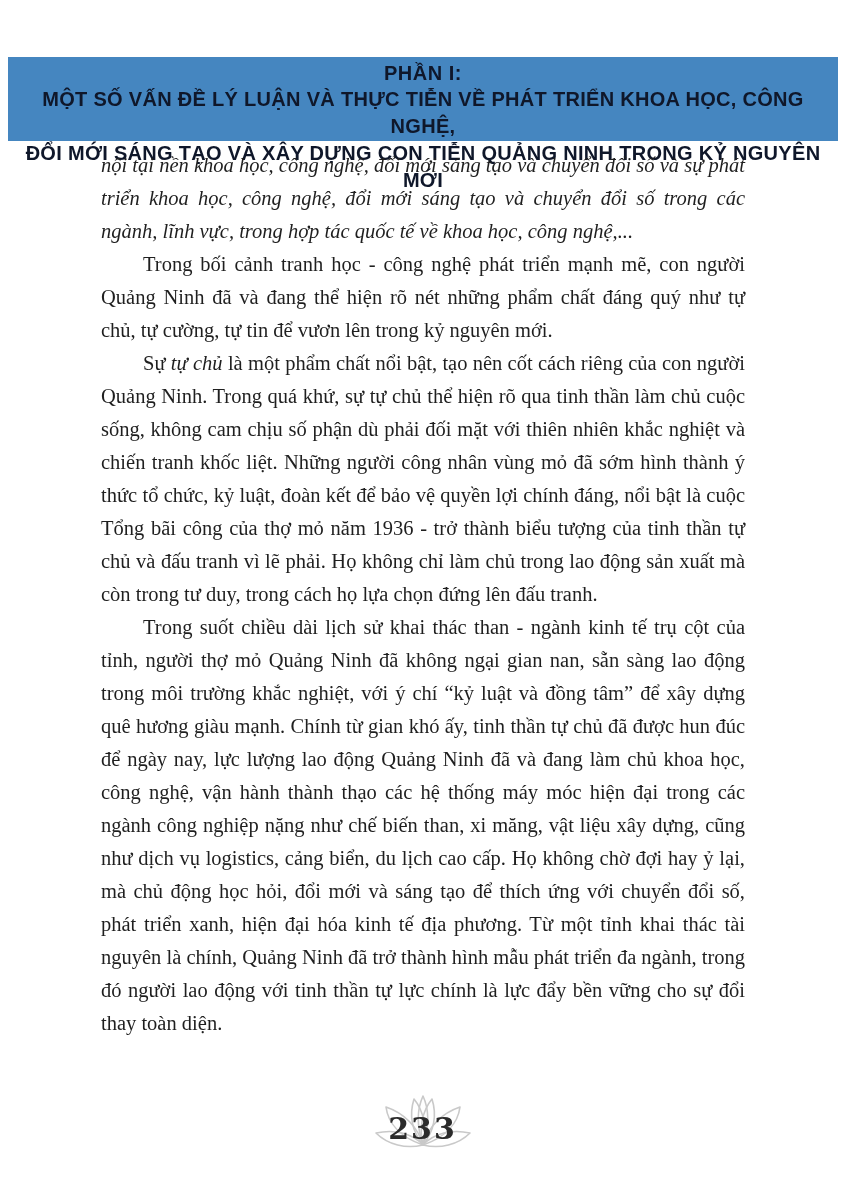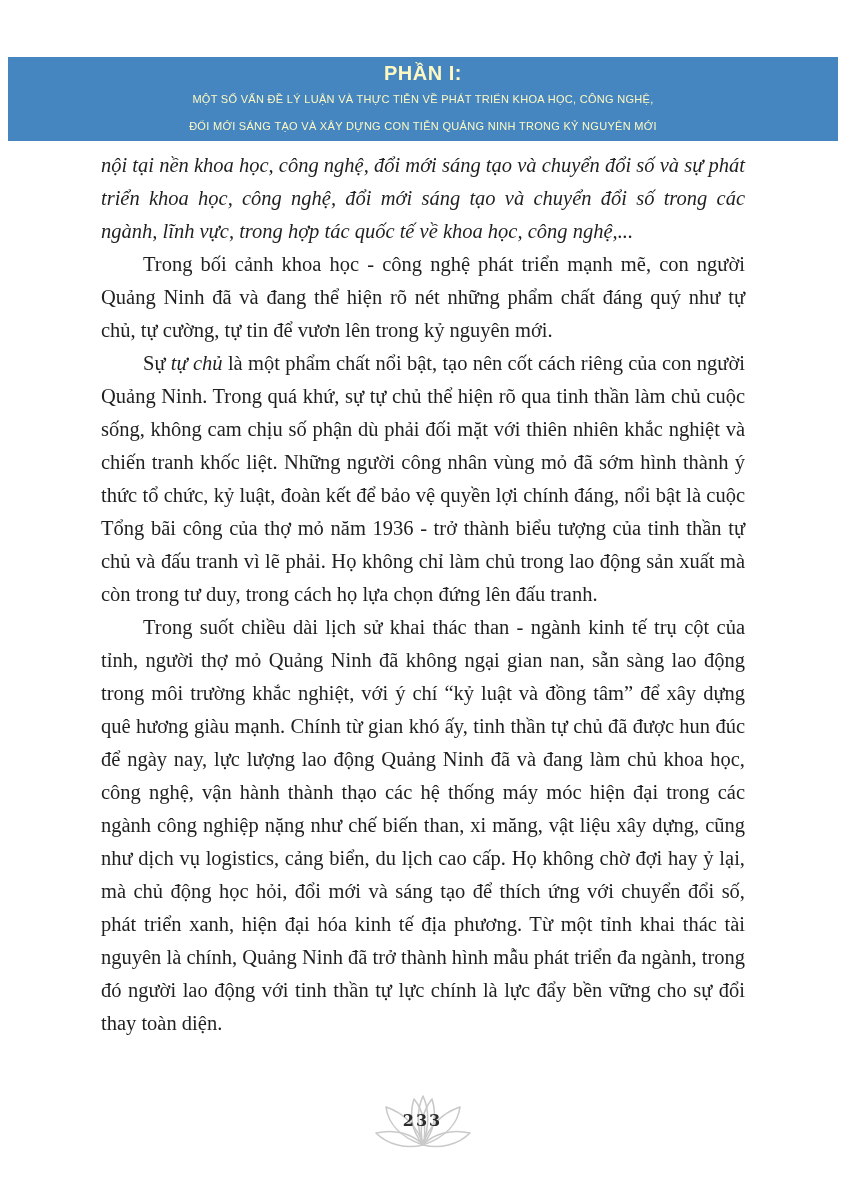--- a/index.html
+++ b/index.html
@@ -30,22 +30,22 @@
     font-family: "Liberation Sans", sans-serif;
     padding-top: 3px;
   }
   .banner-part {
     font-size: 20px;
     font-weight: 700;
     line-height: 26px;
     letter-spacing: 0.5px;
   }
   .banner-line {
-    font-size: 11px;
-    font-weight: 400;
+    font-size: 20px;
+    font-weight: 700;
     line-height: 27px;
     letter-spacing: 0.3px;
   }
   
   .content {
     position: absolute;
     top: 149px;
     left: 101px;
     width: 644px;
     font-size: 20.5px;
@@ -77,39 +77,39 @@
     left: 0;
   }
   .page-number {
     position: absolute;
     top: 18px;
     left: 0;
     width: 130px;
     text-align: center;
     font-family: "DejaVu Serif", serif;
     font-weight: 700;
-    font-size: 16px;
+    font-size: 30px;
     letter-spacing: 2px;
     color: #2b2b2b;
   }
 </style>
 </head>
 <body>
 
 <div class="page">
 
-  <div class="banner" style="background: rgb(69, 134, 192); color: #fef9c3;">
+  <div class="banner" style="background: rgb(69, 134, 192); color: #0f172a;">
     <div class="banner-part">PHẦN I:</div>
     <div class="banner-line">MỘT SỐ VẤN ĐỀ LÝ LUẬN VÀ THỰC TIỄN VỀ PHÁT TRIỂN KHOA HỌC, CÔNG NGHỆ,</div>
     <div class="banner-line">ĐỔI MỚI SÁNG TẠO VÀ XÂY DỰNG CON TIỄN QUẢNG NINH TRONG KỶ NGUYÊN MỚI</div>
   </div>
 
   <div class="content">
     <p class="italic">nội tại nền khoa học, công nghệ, đổi mới sáng tạo và chuyển đổi số và sự phát triển khoa học, công nghệ, đổi mới sáng tạo và chuyển đổi số trong các ngành, lĩnh vực, trong hợp tác quốc tế về khoa học, công nghệ,...</p>
-    <p class="indent">Trong bối cảnh khoa học - công nghệ phát triển mạnh mẽ, con người Quảng Ninh đã và đang thể hiện rõ nét những phẩm chất đáng quý như tự chủ, tự cường, tự tin để vươn lên trong kỷ nguyên mới.</p>
+    <p class="indent">Trong bối cảnh tranh học - công nghệ phát triển mạnh mẽ, con người Quảng Ninh đã và đang thể hiện rõ nét những phẩm chất đáng quý như tự chủ, tự cường, tự tin để vươn lên trong kỷ nguyên mới.</p>
     <p class="indent"><span>Sự </span><span class="italic">tự chủ</span><span> là một phẩm chất nổi bật, tạo nên cốt cách riêng của con người Quảng Ninh. Trong quá khứ, sự tự chủ thể hiện rõ qua tinh thần làm chủ cuộc sống, không cam chịu số phận dù phải đối mặt với thiên nhiên khắc nghiệt và chiến tranh khốc liệt. Những người công nhân vùng mỏ đã sớm hình thành ý thức tổ chức, kỷ luật, đoàn kết để bảo vệ quyền lợi chính đáng, nổi bật là cuộc Tổng bãi công của thợ mỏ năm 1936 - trở thành biểu tượng của tinh thần tự chủ và đấu tranh vì lẽ phải. Họ không chỉ làm chủ trong lao động sản xuất mà còn trong tư duy, trong cách họ lựa chọn đứng lên đấu tranh.</span></p>
     <p class="indent">Trong suốt chiều dài lịch sử khai thác than - ngành kinh tế trụ cột của tỉnh, người thợ mỏ Quảng Ninh đã không ngại gian nan, sẵn sàng lao động trong môi trường khắc nghiệt, với ý chí “kỷ luật và đồng tâm” để xây dựng quê hương giàu mạnh. Chính từ gian khó ấy, tinh thần tự chủ đã được hun đúc để ngày nay, lực lượng lao động Quảng Ninh đã và đang làm chủ khoa học, công nghệ, vận hành thành thạo các hệ thống máy móc hiện đại trong các ngành công nghiệp nặng như chế biến than, xi măng, vật liệu xây dựng, cũng như dịch vụ logistics, cảng biển, du lịch cao cấp. Họ không chờ đợi hay ỷ lại, mà chủ động học hỏi, đổi mới và sáng tạo để thích ứng với chuyển đổi số, phát triển xanh, hiện đại hóa kinh tế địa phương. Từ một tỉnh khai thác tài nguyên là chính, Quảng Ninh đã trở thành hình mẫu phát triển đa ngành, trong đó người lao động với tinh thần tự lực chính là lực đẩy bền vững cho sự đổi thay toàn diện.</p>
   </div>
 
   <div class="footer">
     <div class="lotus-wrap">
       <svg width="130" height="66" viewBox="0 0 130 66" fill="none" stroke="#c9c9c9" stroke-width="1.6" stroke-linejoin="round">
 
         <path d="M65,52 C48,56 30,52 18,40 C36,36 54,40 65,52 Z" transform="translate(0,0)"></path>
         <path d="M65,52 C82,56 100,52 112,40 C94,36 76,40 65,52 Z"></path>

